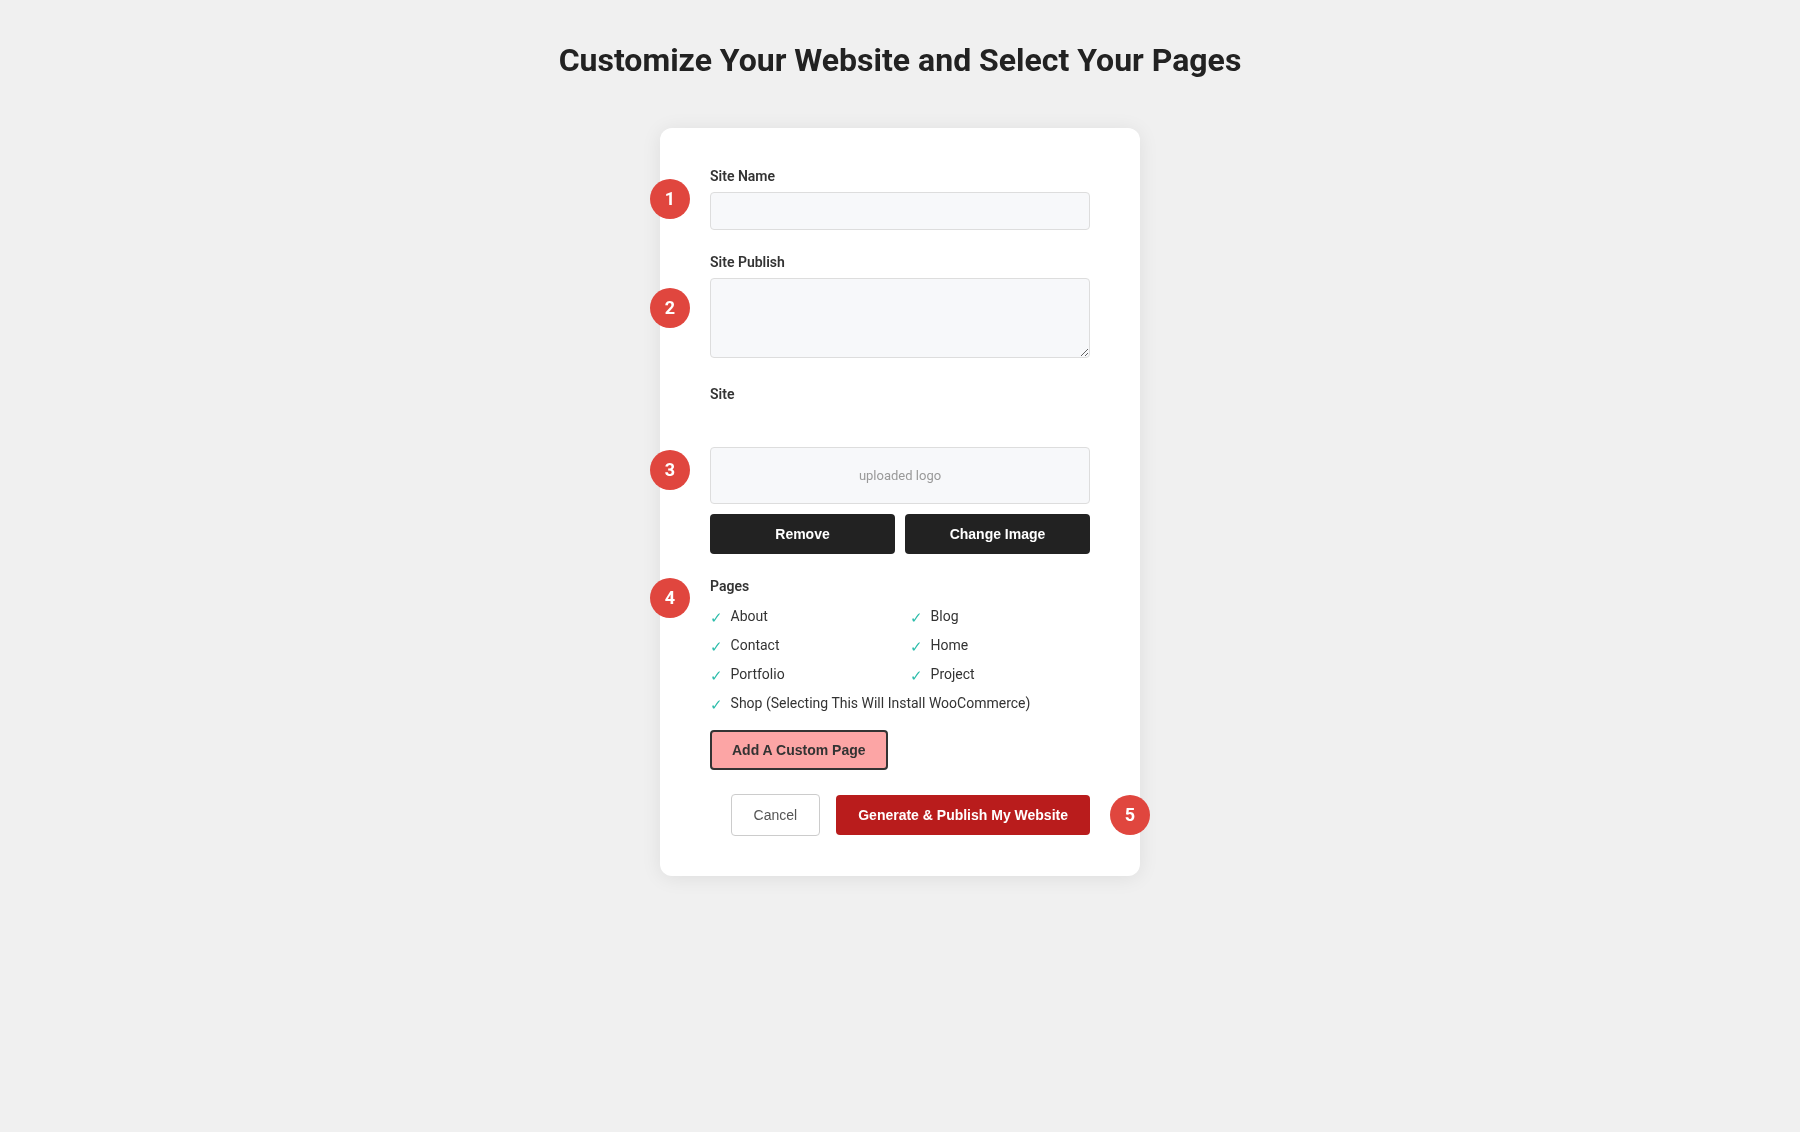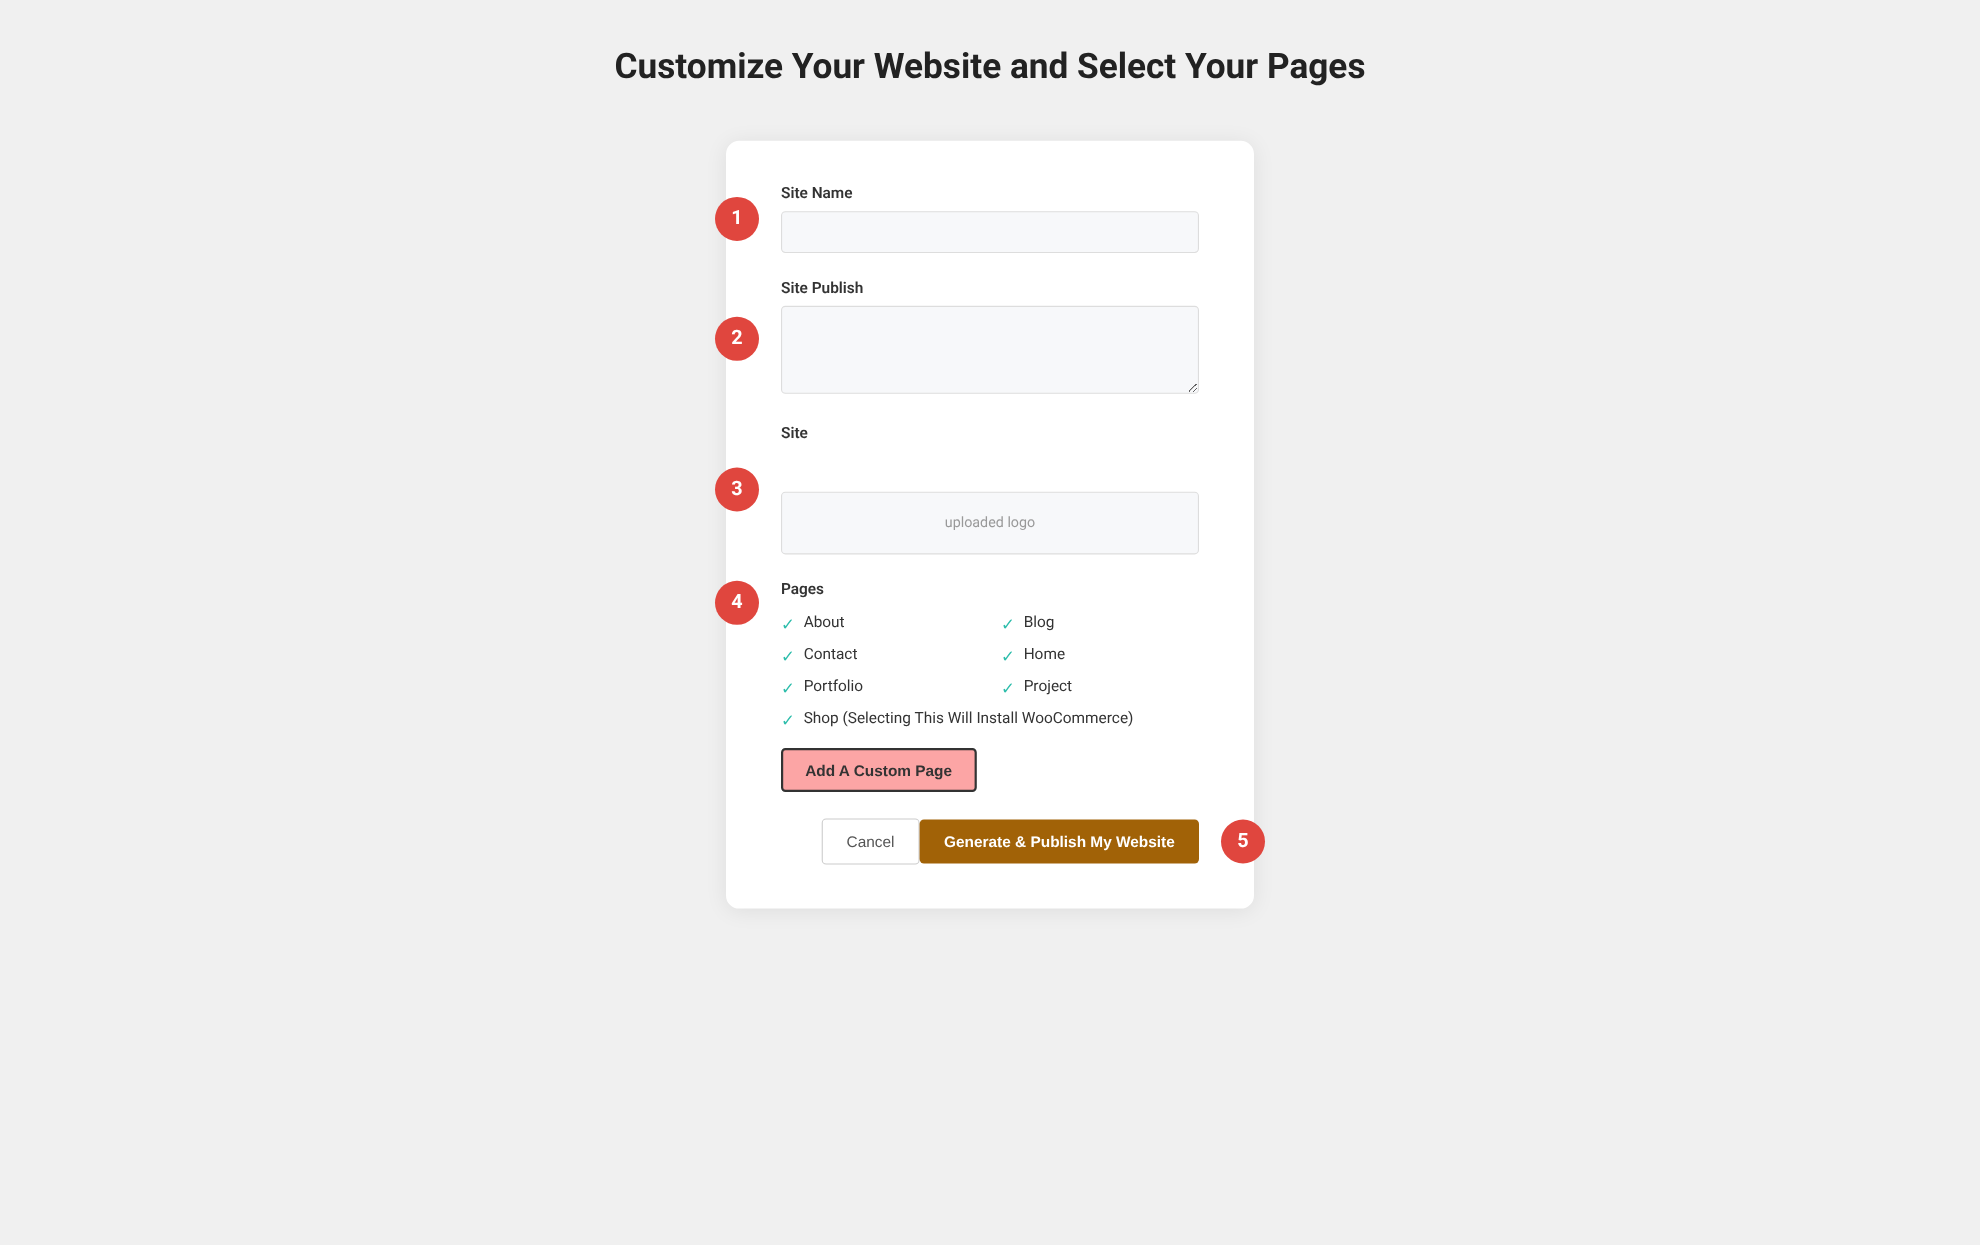--- a/index.html
+++ b/index.html
@@ -178,37 +178,37 @@
       font-weight: 600;
       color: #333;
       cursor: pointer;
       margin-top: 16px;
     }
 
     .form-footer {
       display: flex;
       align-items: center;
       justify-content: flex-end;
-      gap: 0;
+      gap: 16px;
       margin-top: 10px;
       position: relative;
     }
 
     .btn-cancel {
       background: #fff;
       border: 1px solid #ccc;
       border-radius: 4px;
       padding: 12px 22px;
       font-size: 14px;
       color: #555;
       cursor: pointer;
     }
 
     .btn-publish {
-      background: #a16207;
+      background: #b91c1c;
       color: #fff;
       border: none;
       border-radius: 4px;
       padding: 12px 22px;
       font-size: 14px;
       font-weight: 600;
       cursor: pointer;
     }
 
     .step-badge-footer {
@@ -264,20 +264,24 @@
     <label class="form-label">Site Publish</label>
     <textarea class="form-textarea" style=""></textarea>
   </div>
 
   <div class="form-section">
     <div class="step-badge">3</div>
     <label class="form-label">Site</label>
     <div class="logo-preview">
       <span>uploaded logo</span>
     </div>
+    <div class="logo-buttons">
+      <button class="btn-dark">Remove</button>
+      <button class="btn-dark">Change Image</button>
+    </div>
   </div>
 
   <div class="pages-section">
     <div class="step-badge-pages">4</div>
     <div class="pages-label">Pages</div>
     <div class="pages-grid">
 
       <div class="page-item">
         <span class="check-icon">✓</span>
         <span>About</span>

